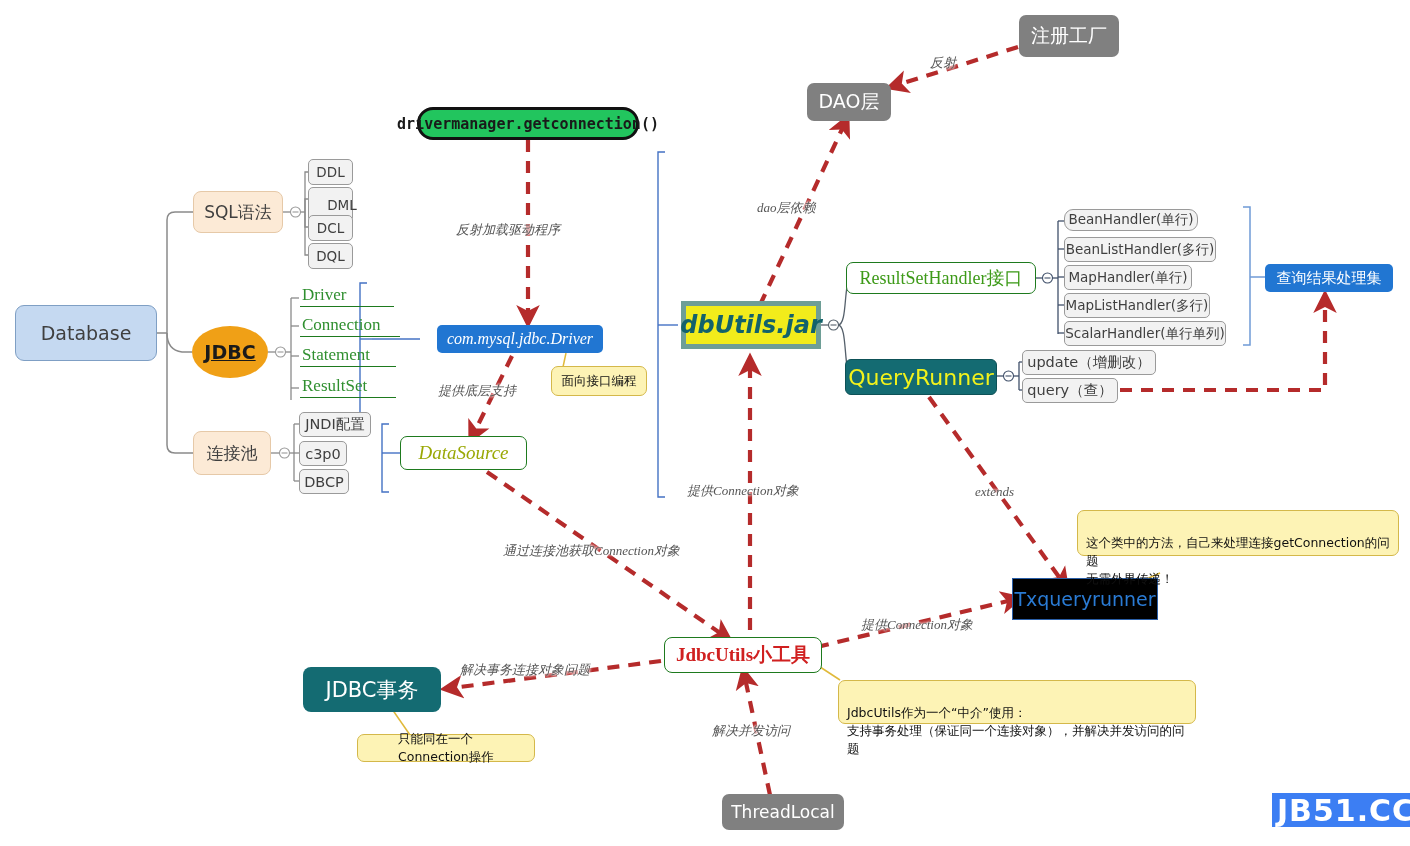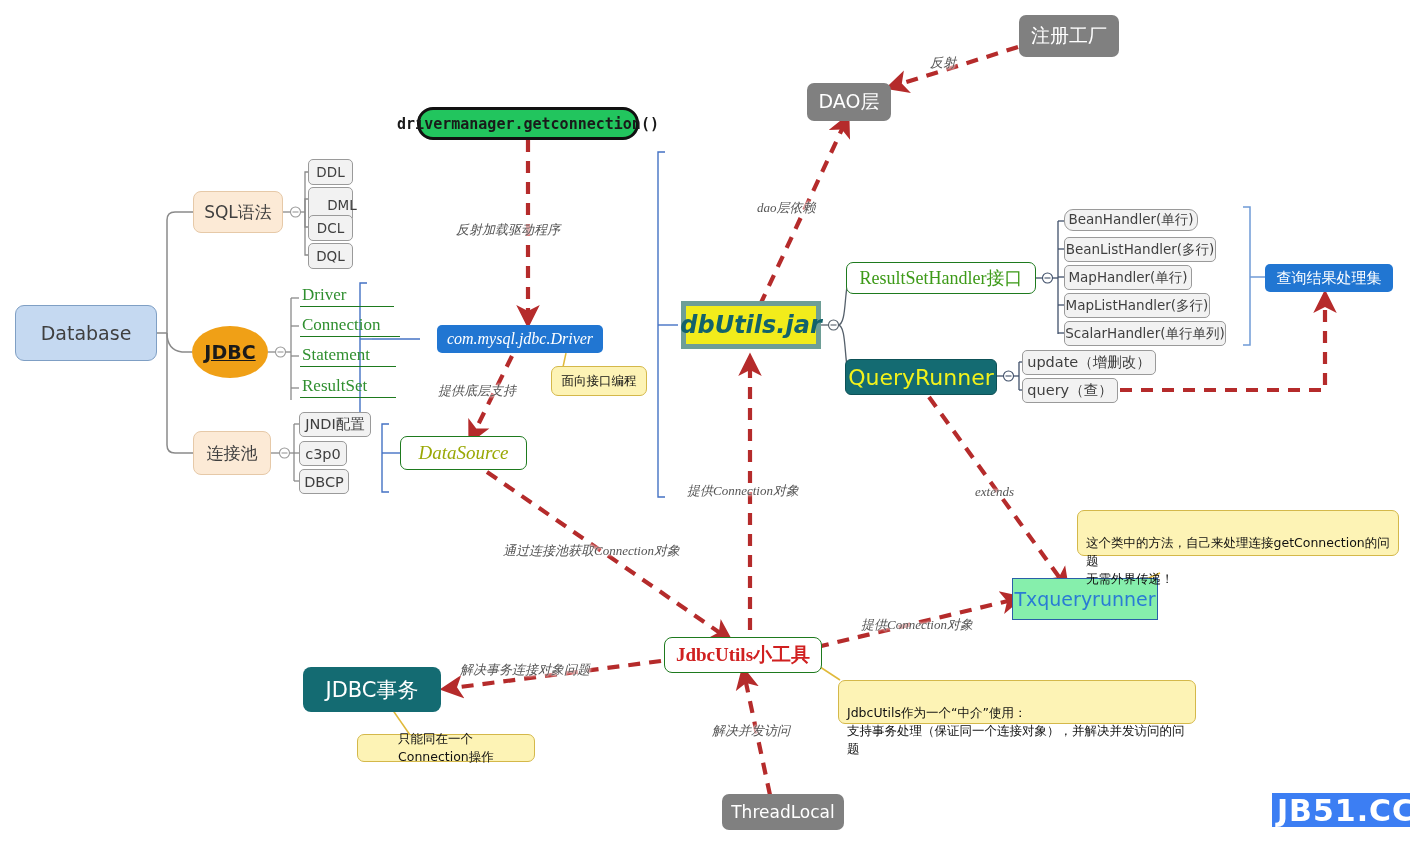--- a/index.html
+++ b/index.html
@@ -37,21 +37,21 @@
   .n-queryrunner{background:#146b72;border:1px solid #0d5157;border-radius:6px;color:#f2f21b;
     font-size:22px;font-family:"DejaVu Sans",sans-serif;}
   .n-graybox{background:#808080;border-radius:7px;color:#ffffff;font-size:19px;
     font-family:"DejaVu Sans",sans-serif;}
   .n-graybox-sm{background:#808080;border-radius:7px;color:#ffffff;font-size:17px;
     font-family:"DejaVu Sans",sans-serif;}
   .n-jdbctx{background:#146b72;border-radius:8px;color:#ffffff;font-size:21px;
     font-family:"DejaVu Sans",sans-serif;}
   .n-jdbcutils{background:#ffffff;border:1.4px solid #1e7a1e;border-radius:8px;color:#d02020;
     font-size:19px;font-weight:bold;font-family:"Liberation Serif","DejaVu Serif",serif;}
-  .n-txqr{background:#86efac;border:1.4px solid #2a5fa8;color:#2a7bd4;font-size:19px;
+  .n-txqr{background:#000000;border:1.4px solid #2a5fa8;color:#2a7bd4;font-size:19px;
     font-family:"DejaVu Sans",sans-serif;}
   .n-note{background:#fdf3b5;border:1px solid #d4b84a;border-radius:7px;color:#111;font-size:12.5px;
     font-family:"DejaVu Sans",sans-serif;display:block;text-align:left;padding:5px 8px;line-height:1.45;
     white-space:pre-line;}
   .n-note-sm{font-size:12.5px;padding-left:40px;}
 
   .edge-label{position:absolute;font-style:italic;color:#555;font-size:13px;
     font-family:"Liberation Serif","DejaVu Serif",serif;white-space:nowrap;
     text-shadow:0 0 3px #fff,0 0 3px #fff,0 0 3px #fff;}
 

